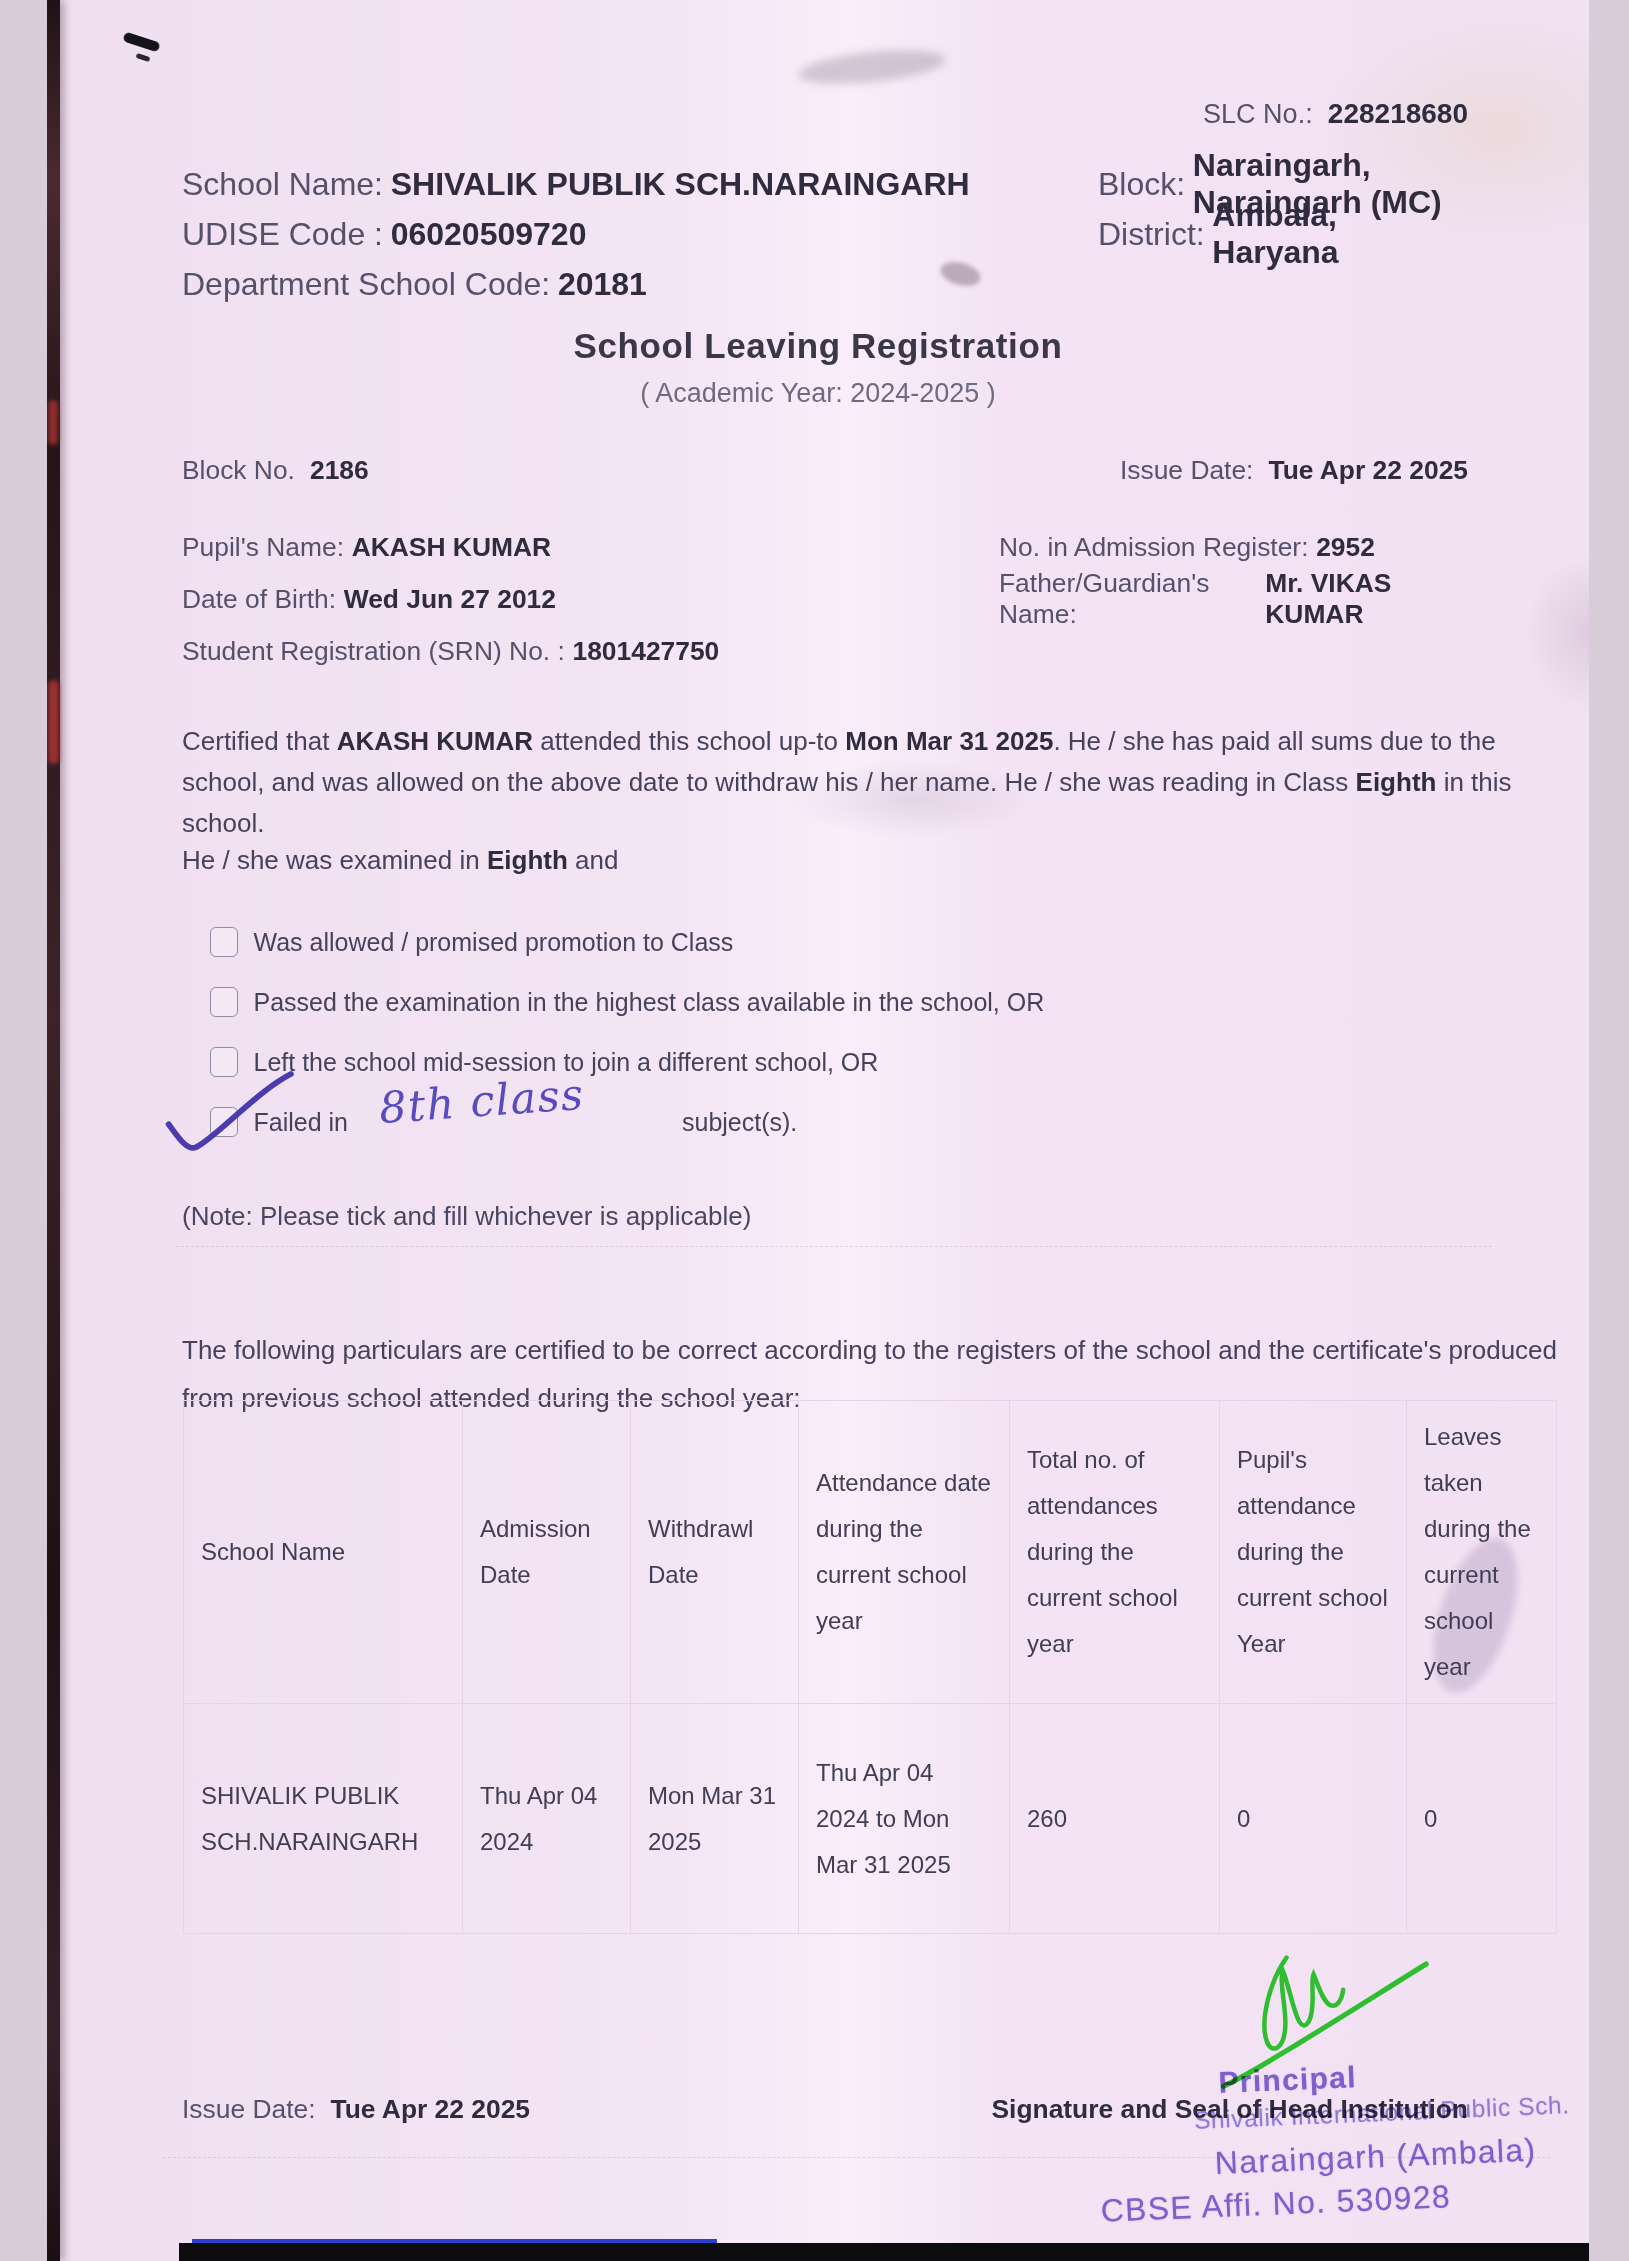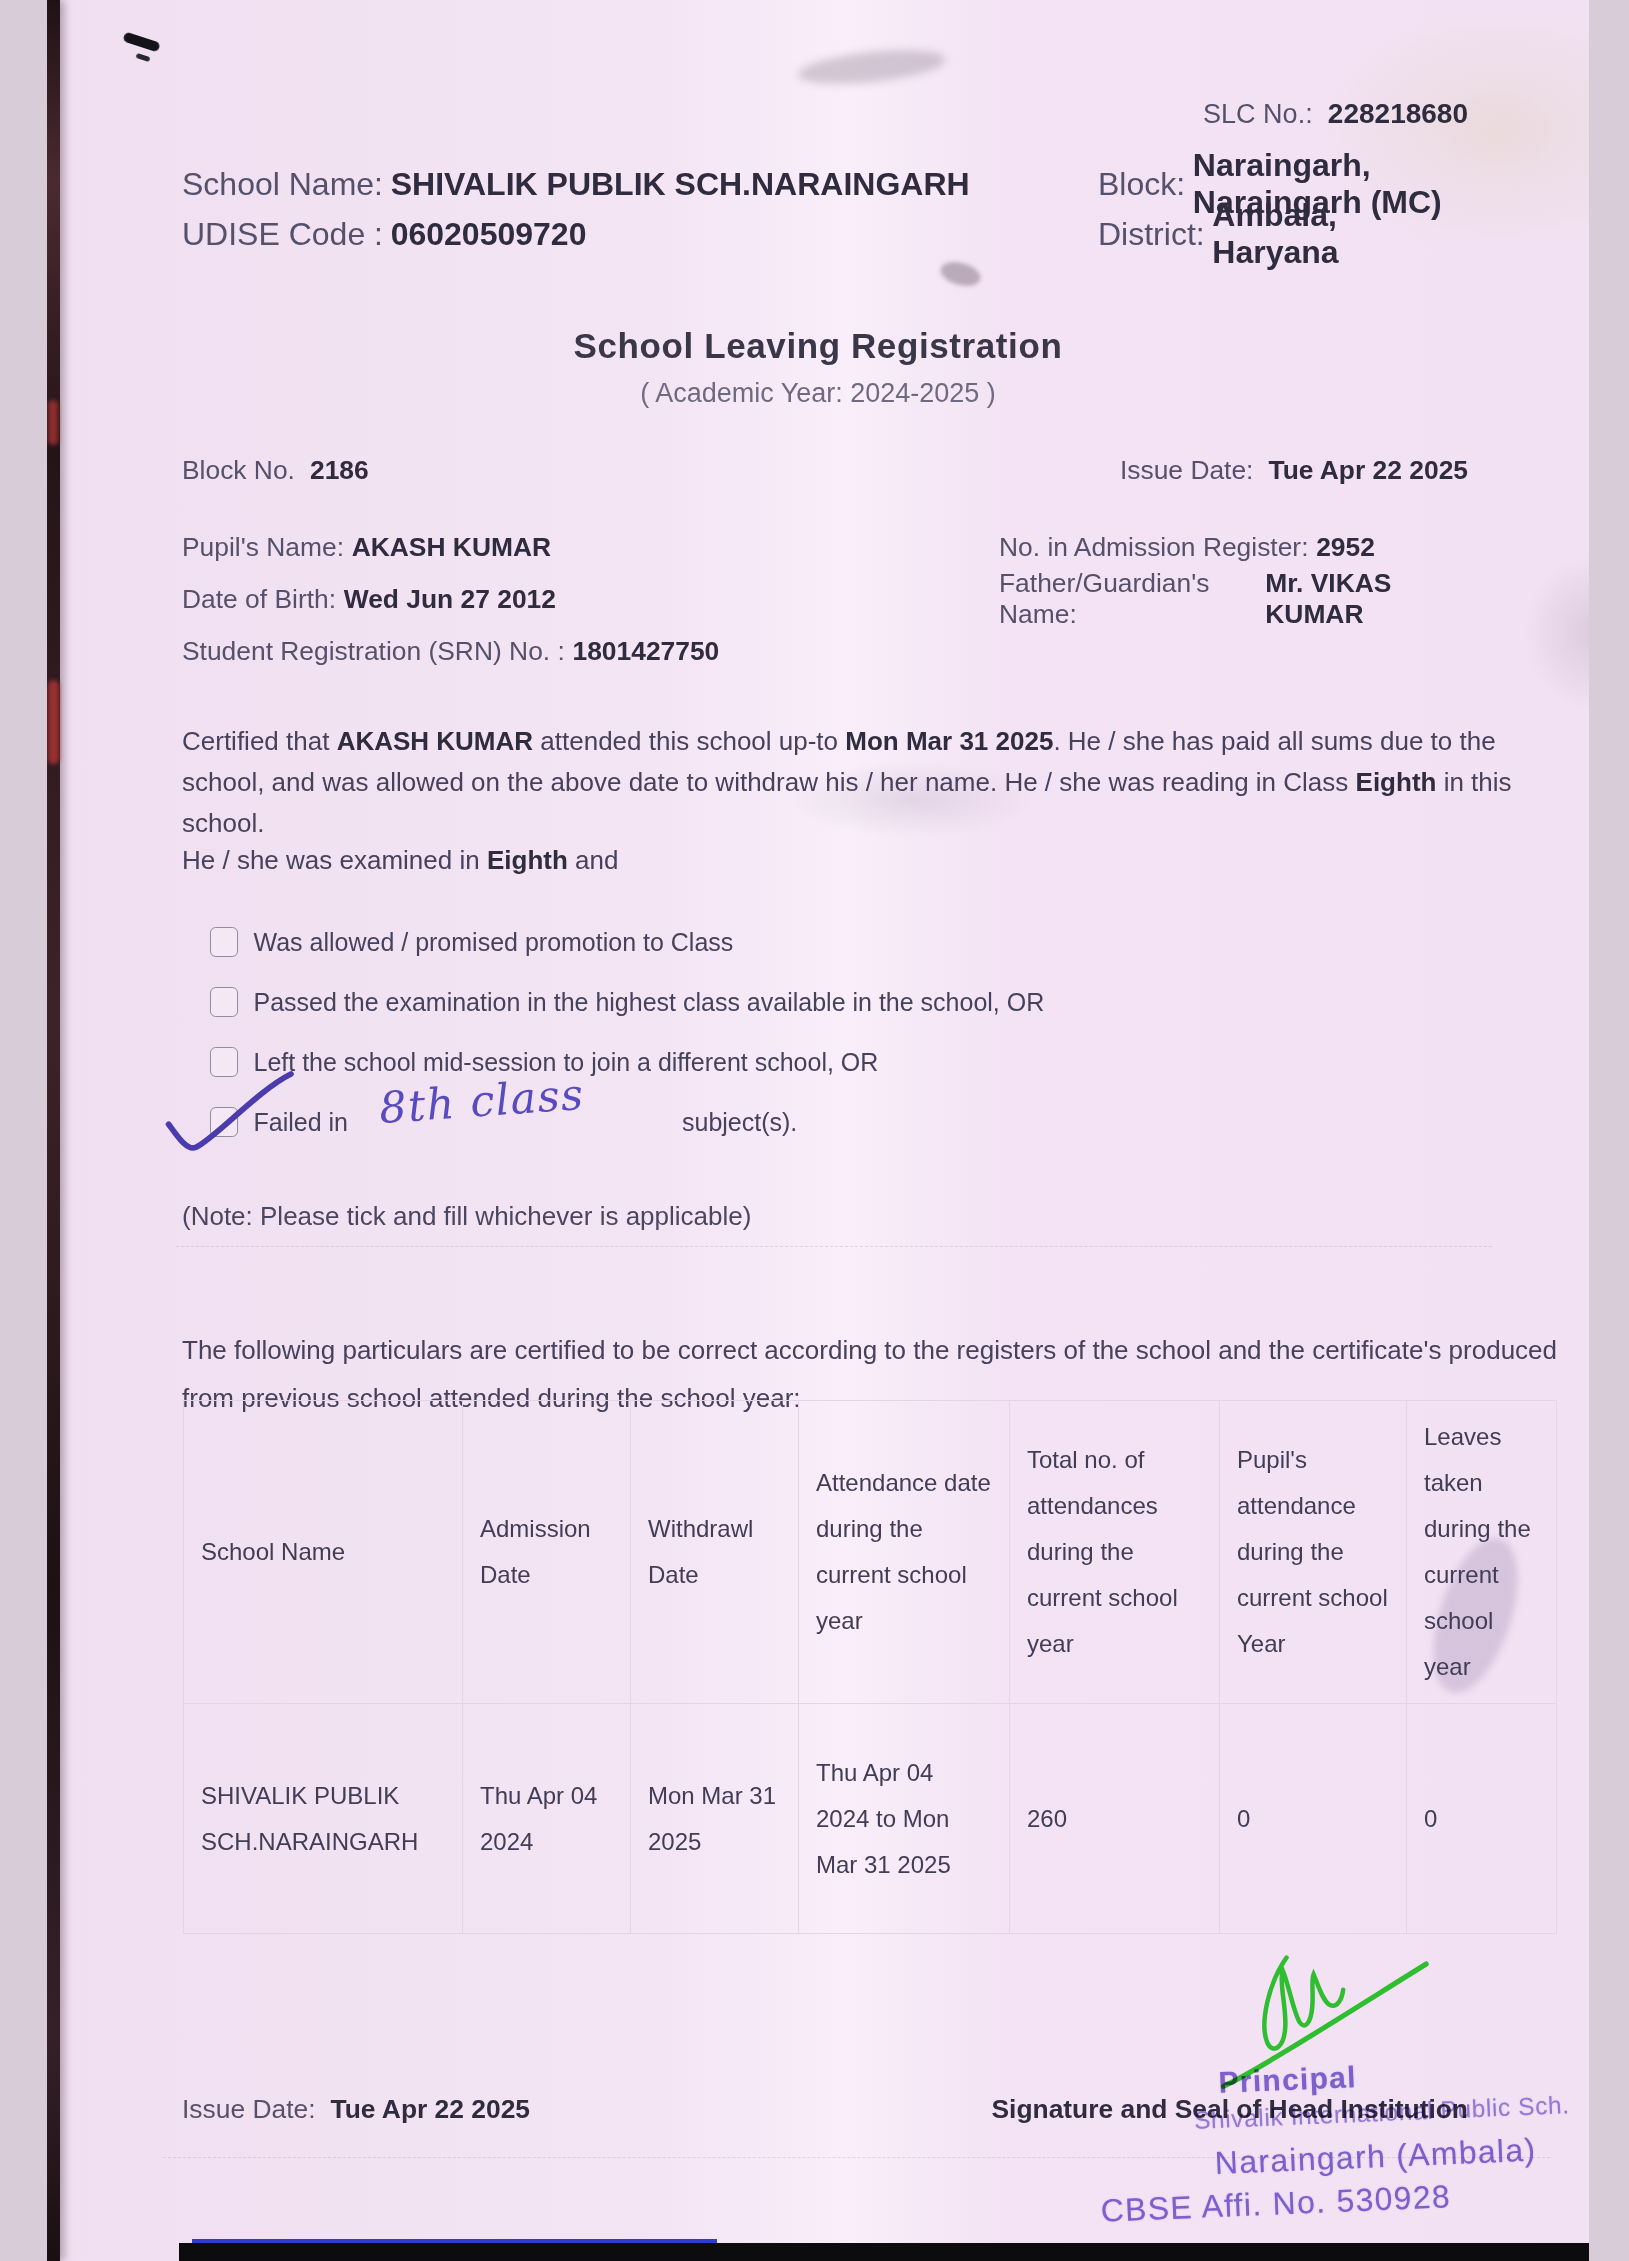--- a/index.html
+++ b/index.html
@@ -110,20 +110,24 @@
 
   <div class="hdr">
     <div class="hdr-left">
       <div class="line">
         <span class="lbl">School Name:</span>
         <span class="val">SHIVALIK PUBLIK SCH.NARAINGARH</span>
       </div>
       <div class="line">
         <span class="lbl">UDISE Code :</span>
         <span class="val">06020509720</span>
+      </div>
+      <div class="line">
+        <span class="lbl">Department School Code:</span>
+        <span class="val">20181</span>
       </div>
     </div>
     <div class="hdr-right">
       <div class="line">
         <span class="lbl">Block:</span>
         <span class="val">Naraingarh, Naraingarh (MC)</span>
       </div>
       <div class="line">
         <span class="lbl">District:</span>
         <span class="val">Ambala, Haryana</span>

